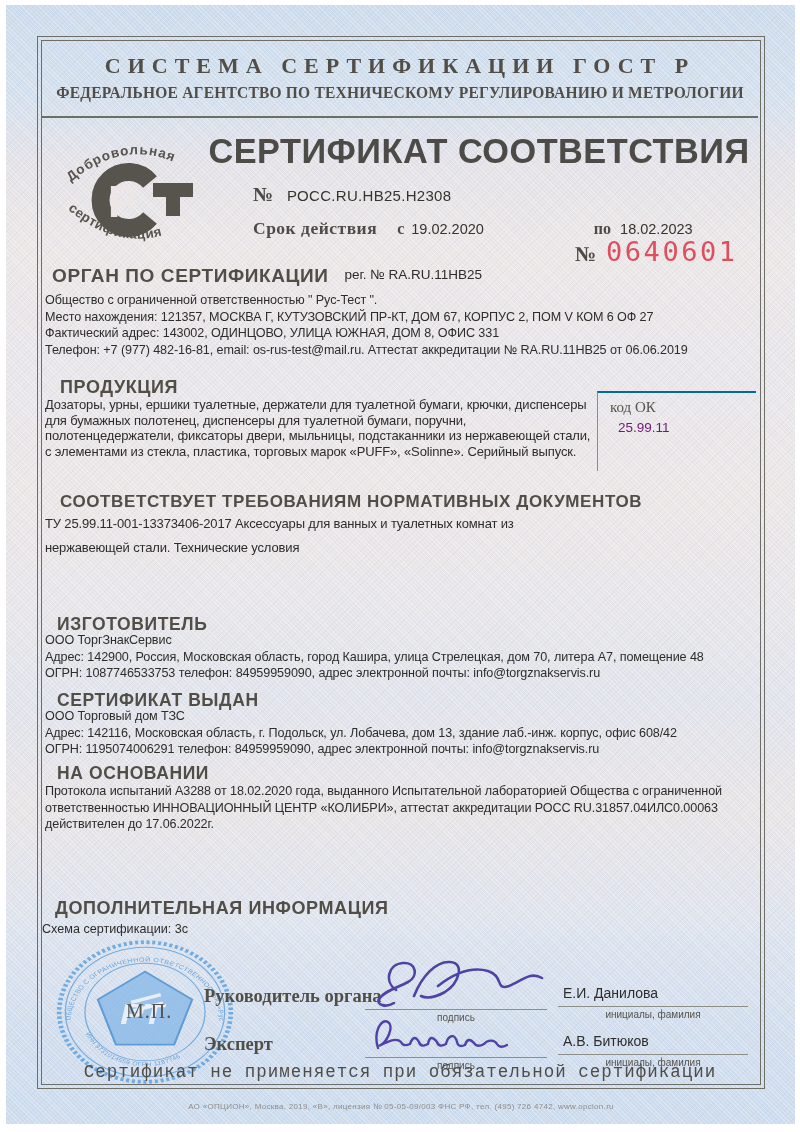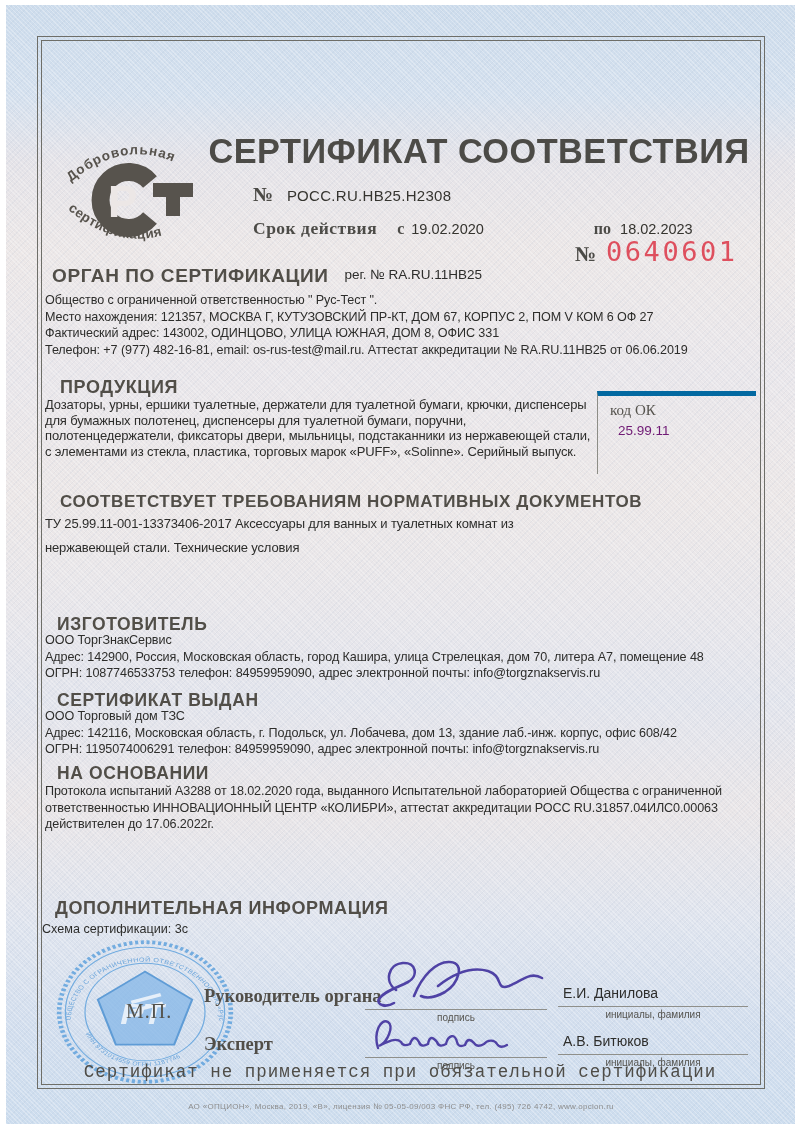--- a/index.html
+++ b/index.html
@@ -22,41 +22,45 @@
   .norow .noval{font-size:15px;color:#35342f;margin-left:14px;letter-spacing:.3px;}
   .validity{left:253px;top:218px;display:flex;align-items:baseline;color:#4c4b47;}
   .validity .lbl{font-family:"Liberation Serif",serif;font-weight:bold;font-size:17.5px;letter-spacing:.5px;}
   .validity .sm{font-family:"Liberation Serif",serif;font-weight:bold;font-size:16px;}
   .validity .dt{font-size:14.5px;color:#35342f;}
   .blankno{left:575px;top:236px;display:flex;align-items:baseline;}
   .blankno .nosign{font-family:"Liberation Serif",serif;font-weight:bold;font-size:21px;color:#4c4b47;}
   .blankno .red{font-family:"DejaVu Sans Mono",monospace;font-size:27px;color:#de4f5e;letter-spacing:2.5px;margin-left:10px;}
   .sech{font-family:Liberation Sans, sans-serif;font-weight:bold;color:#514e48;letter-spacing:.6px;}
   .body13{font-size:12.6px;color:#2d2d2b;line-height:16.6px;letter-spacing:-.1px;}
-  .codebox{border-top:5px solid #0369a1;border-left:1px solid #8d8d86;}
+  .codebox{border-top:2px solid #0369a1;border-left:1px solid #8d8d86;}
   .codebox .cl{font-family:"Liberation Serif",serif;font-size:15px;color:#55534d;padding:6px 0 0 12px;}
   .codebox .cv{font-size:13.5px;color:#701a75;padding:4px 0 0 20px;}
   .sigrole{font-family:"Liberation Serif",serif;font-weight:bold;font-size:18.5px;color:#514e48;}
   .sline{border-top:1px solid #8f8f8a;}
   .scap{font-size:10px;color:#55544f;text-align:center;}
   .signame{font-size:14px;color:#2d2d2b;}
   .footnote{left:42px;top:1062px;width:716px;text-align:center;font-family:Liberation Mono, monospace;font-size:17.5px;color:#4f4d48;letter-spacing:1px;}
   .fineprint{left:1px;top:1102px;width:800px;text-align:center;font-size:8px;color:#8d8d8d;letter-spacing:.3px;}
   .mp{font-family:"Liberation Serif",serif;font-size:20px;color:#53524c;letter-spacing:1px;}
 </style>
 </head>
 <body>
 
 <div class="page">
   <div class="paper"></div>
 
   <div class="frame">
     <div class="frame-inner"></div>
   </div>
 
+  <div class="abs hdr">
+    <div class="l1">СИСТЕМА СЕРТИФИКАЦИИ ГОСТ Р</div>
+    <div class="l2">ФЕДЕРАЛЬНОЕ АГЕНТСТВО ПО ТЕХНИЧЕСКОМУ РЕГУЛИРОВАНИЮ И МЕТРОЛОГИИ</div>
+  </div>
 
   <svg class="abs" style="left:56px;top:124px;" width="152" height="134" viewBox="0 0 152 134">
     <defs>
       <path id="arcTop" d="M 10 62 Q 76 4 142 52" fill="none"></path>
       <path id="arcBot" d="M 10 84 Q 76 140 142 94" fill="none"></path>
     </defs>
     <text font-family="Liberation Sans, sans-serif" font-weight="bold" font-size="13.5" fill="#57534d" letter-spacing="1">
       <textPath href="#arcTop" startOffset="6">Добровольная</textPath>
     </text>
     <text font-family="Liberation Sans, sans-serif" font-weight="bold" font-size="13.5" fill="#57534d" letter-spacing="0.5">

